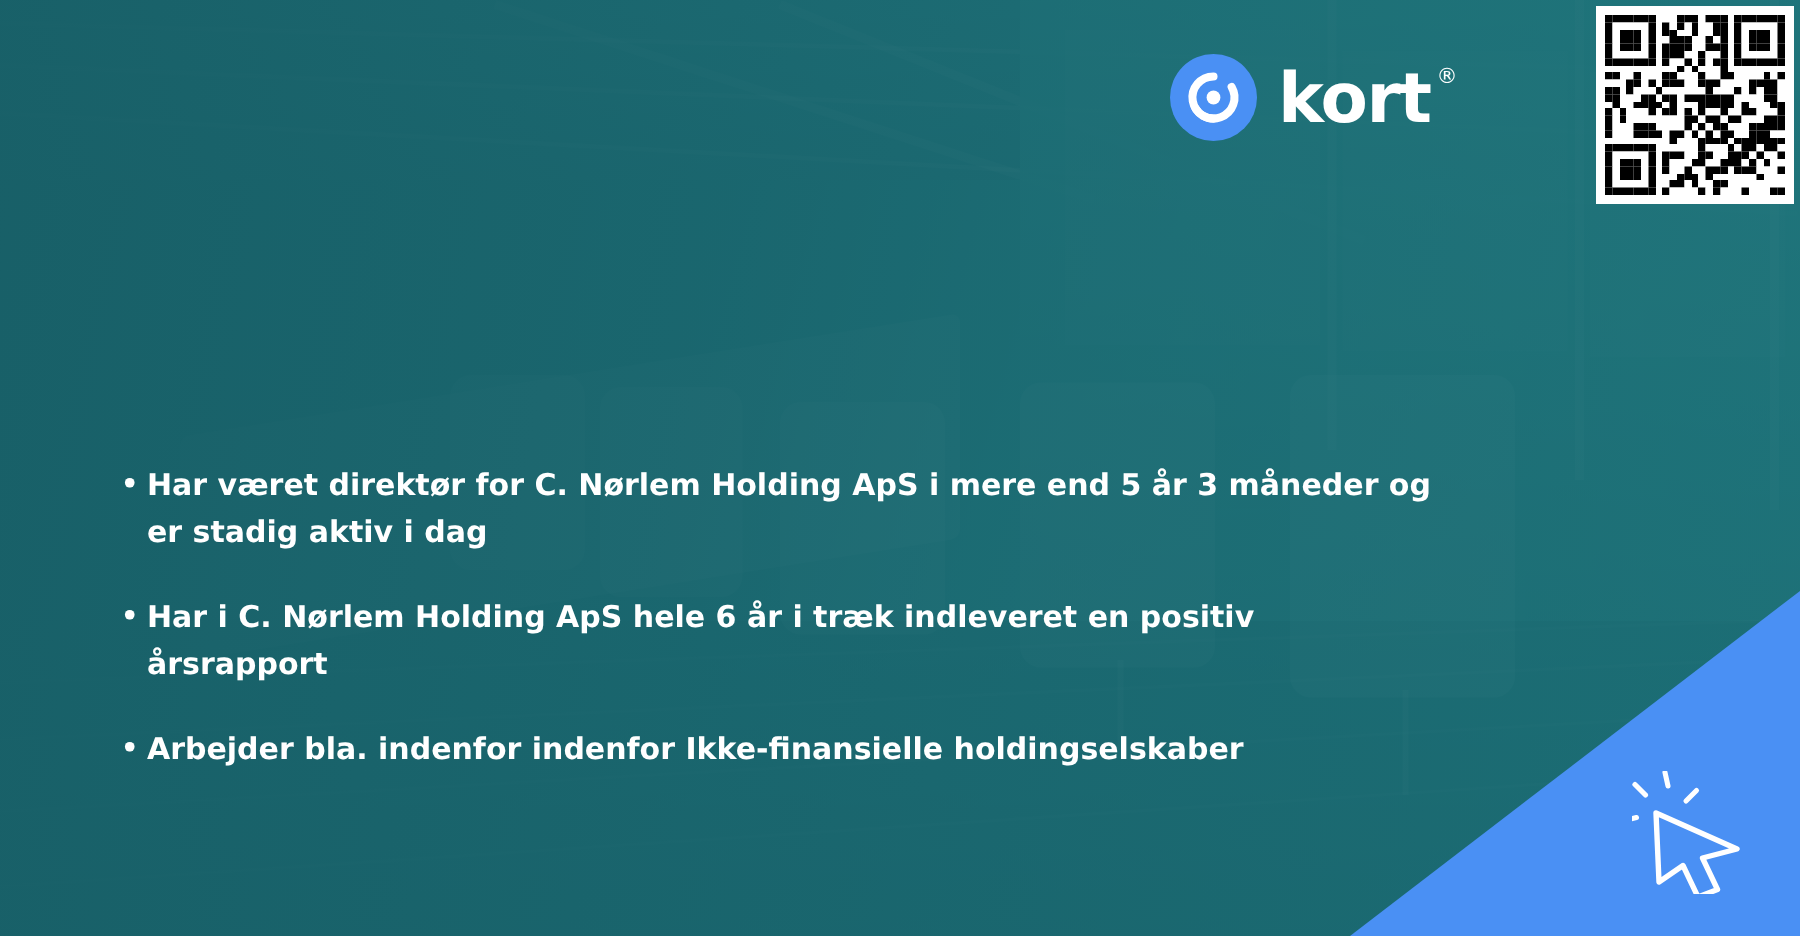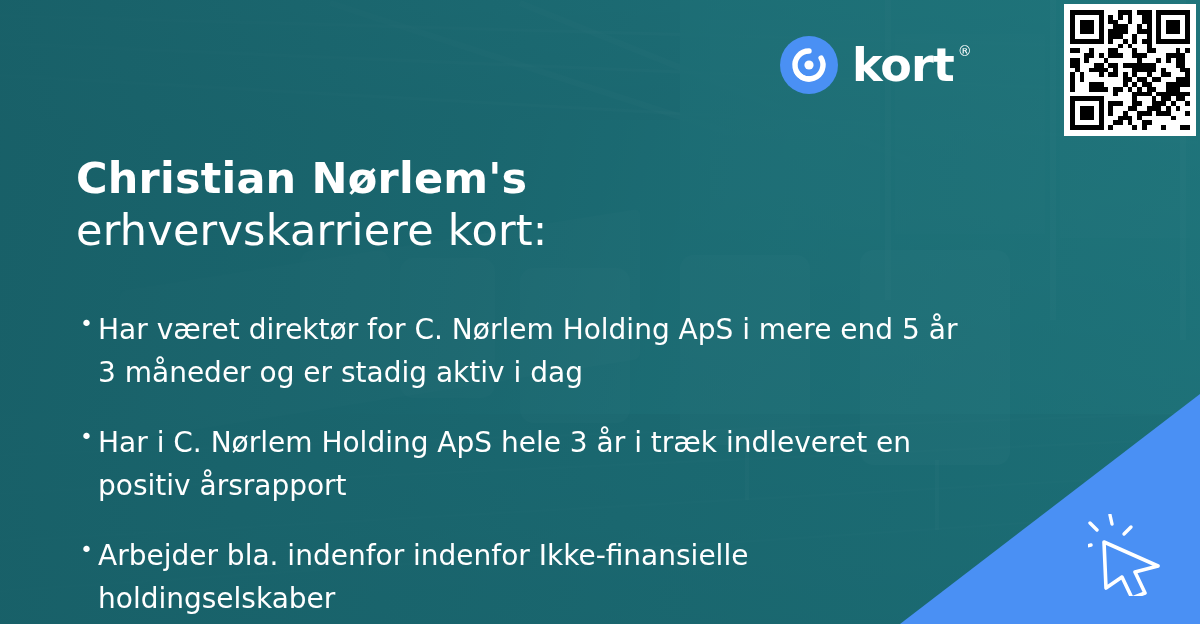--- a/index.html
+++ b/index.html
@@ -207,22 +207,22 @@
     margin-bottom: 26px;
   }
   .bullet-dot {
     flex: 0 0 auto;
     width: 18px;
     font-size: 22px;
     line-height: 32px;
     color: #ffffff;
   }
   .bullet-text {
-    font-size: 28px;
-    font-weight: 400;
+    font-size: 20px;
+    font-weight: 700;
     line-height: 1.55;
   }
 </style>
 </head>
 <body>
 
 <div id="card">
 
   <div class="bg">
     <div class="bg-base"></div>
@@ -913,33 +913,29 @@
         <i></i>
         <i style="background: rgb(255, 255, 255);"></i>
         <i style="background: rgb(255, 255, 255);"></i>
         <i style="background: rgb(255, 255, 255);"></i>
         <i></i>
         <i></i>
       </div>
   </div>
 
 
-  <div class="headline">
-    <div>Christian Nørlem's</div>
-    <div class="sub">erhvervskarriere kort:</div>
-  </div>
 
   <div class="bullets">
     <div class="bullet">
       <span class="bullet-dot">•</span>
       <span class="bullet-text">Har været direktør for C. Nørlem Holding ApS i mere end 5 år 3 måneder og er stadig aktiv i dag</span>
     </div>
     <div class="bullet">
       <span class="bullet-dot">•</span>
-      <span class="bullet-text">Har i C. Nørlem Holding ApS hele 3 år i træk indleveret en positiv årsrapport</span>
+      <span class="bullet-text">Har i C. Nørlem Holding ApS hele 6 år i træk indleveret en positiv årsrapport</span>
     </div>
     <div class="bullet">
       <span class="bullet-dot">•</span>
       <span class="bullet-text">Arbejder bla. indenfor indenfor Ikke-finansielle holdingselskaber</span>
     </div>
   </div>
 
 </div>
 
 </body></html>

